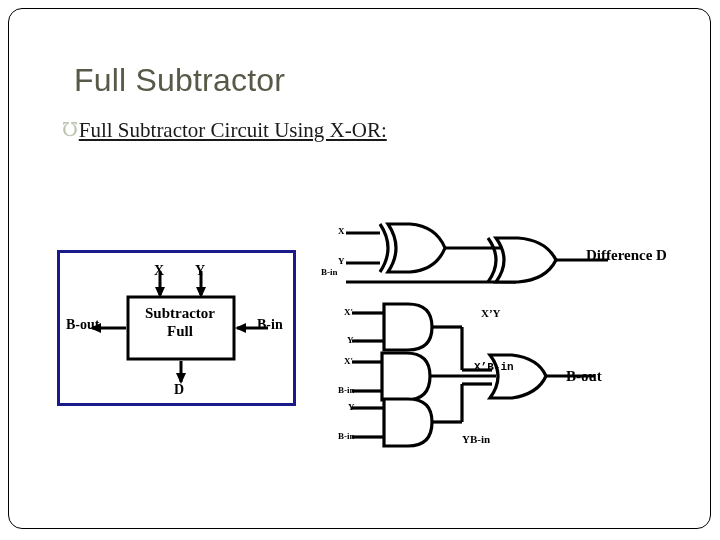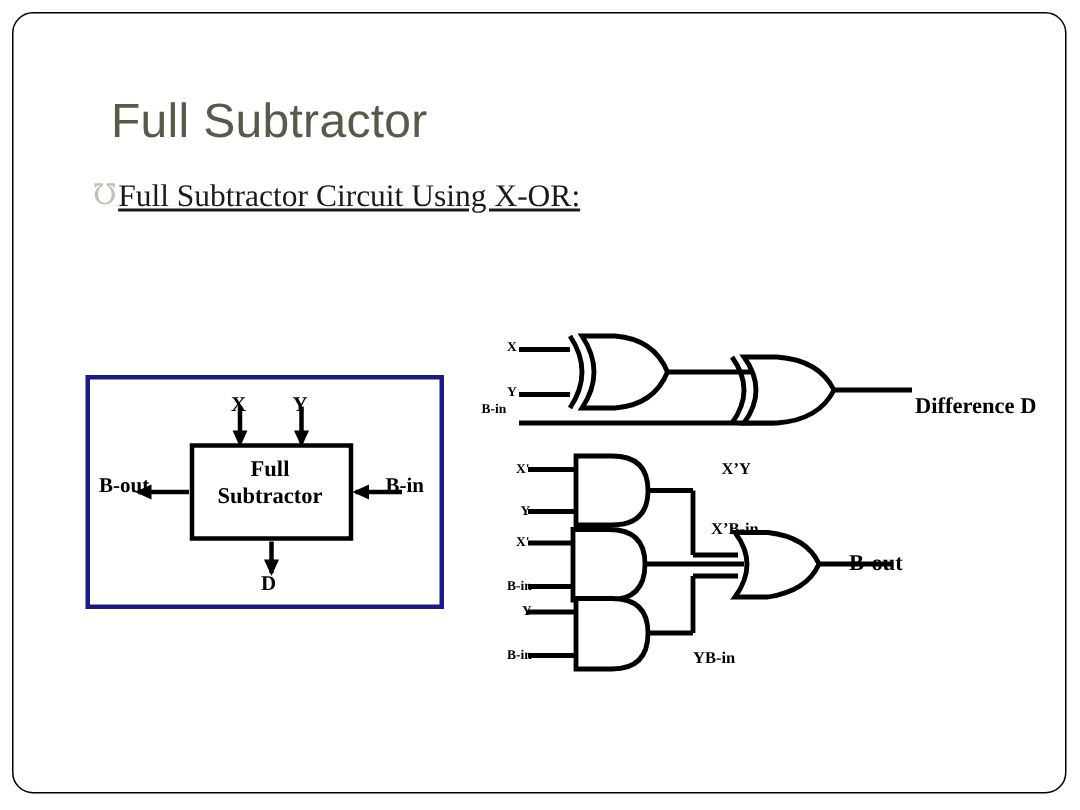--- a/index.html
+++ b/index.html
@@ -161,22 +161,22 @@
     </svg>
   </div>
 
   <div class="lbl bd-lbl" style="left:154px; top:264px;">X</div>
   <div class="lbl bd-lbl" style="left:195px; top:264px;">Y</div>
   <div class="lbl bd-lbl" style="left:66px; top:318px;">B-out</div>
   <div class="lbl bd-lbl" style="left:257px; top:318px;">B-in</div>
   <div class="lbl bd-lbl" style="left:174px; top:383px;">D</div>
 
   <div id="bd-full-sub">
+    <div>Subtractor</div>
     <div>Full</div>
-    <div>Subtractor</div>
   </div>
 
   <div id="circuit">
     <svg width="390" height="260" viewBox="0 0 390 260">
       <g stroke="#000000" stroke-width="3.2" fill="none" stroke-linecap="butt">
 
         <line x1="26" y1="23" x2="60" y2="23"></line>
         <line x1="26" y1="53" x2="60" y2="53"></line>
 
         <path d="M 60 14 Q 76 38 60 62"></path>
@@ -213,29 +213,29 @@
 
         <path d="M 170 145 Q 186 166 170 188 L 192 188 Q 218 184 226 166 Q 218 148 192 145 Z" fill="#ffffff"></path>
         <line x1="226" y1="166" x2="274" y2="166"></line>
       </g>
     </svg>
   </div>
 
   <div class="c-lbl c-sm" style="left:338px; top:227px;">X</div>
   <div class="c-lbl c-sm" style="left:338px; top:257px;">Y</div>
   <div class="c-lbl c-sm" style="left:321px; top:268px;">B-in</div>
-  <div class="c-lbl c-lg" style="left:610px; top:248px;margin-top:16px;">Difference  D</div>
+  <div class="c-lbl c-lg" style="left:586px; top:248px;">Difference  D</div>
 
   <div class="c-lbl c-sm" style="left:344px; top:308px;">X'</div>
   <div class="c-lbl c-sm" style="left:347px; top:336px;">Y</div>
   <div class="c-lbl c-md" style="left:437px; top:308px;">X’Y</div>
 
   <div class="c-lbl c-sm" style="left:344px; top:357px;">X'</div>
   <div class="c-lbl c-sm" style="left:338px; top:386px;">B-in</div>
-  <div class="c-lbl c-md" style="left:430px; top:348px;">X’B-in</div>
+  <div class="c-lbl c-md" style="left:430px; top:362px;font-family:Liberation Mono, monospace;">X’B-in</div>
 
   <div class="c-lbl c-sm" style="left:348px; top:403px;">Y</div>
   <div class="c-lbl c-sm" style="left:338px; top:432px;">B-in</div>
   <div class="c-lbl c-md" style="left:418px; top:434px;">YB-in</div>
 
   <div class="c-lbl c-lg" style="left:566px; top:369px;">B-out</div>
 
 </div>
 
 </body></html>

